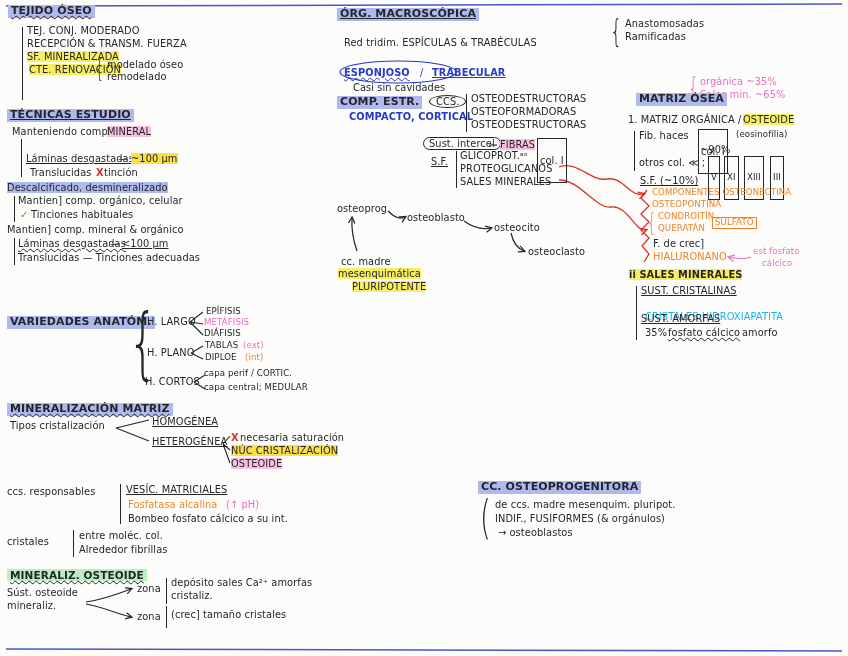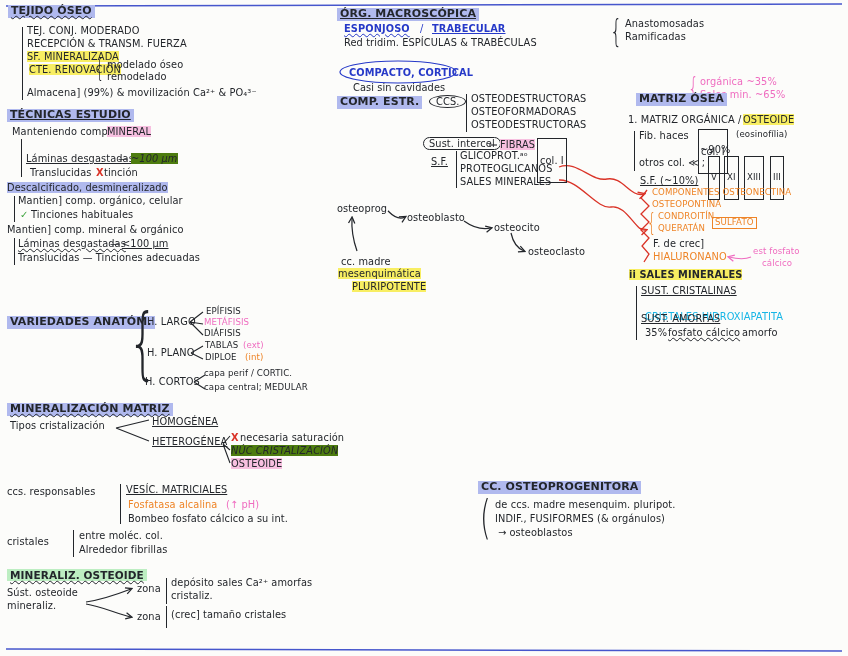--- a/index.html
+++ b/index.html
@@ -4,23 +4,23 @@
 <style>
   html,body{margin:0;padding:0;background:#e8e8e8;}
   #canvas{position:relative;width:848px;height:656px;background:#fcfcfa;overflow:hidden;
           font-family:"DejaVu Sans",sans-serif;color:#23262b;}
   .t{position:absolute;white-space:nowrap;font-size:9.8px;line-height:1.15;letter-spacing:.1px;}
   .sm{font-size:8.6px;}
   .title{font-weight:700;font-size:11px;padding:0 3px;}
   .hl-purple{background:#b0b9ee;}
   .hl-yellow{background:#f8ee62;}
   .hl-pink{background:#f7c0e0;}
-  .hl-cyan{background:#4d7c0f;font-style:italic;}
+  .hl-cyan{background:#fde047;}
   .hl-green{background:#bdeec2;}
-  .c-blue{color:#2639c8;}
+  .c-blue{color:#2639c8;margin-top:44px;}
   .c-orange{color:#ee8427;}
   .c-pink{color:#ef6cc0;}
   .c-red{color:#da3327;}
   .c-green{color:#3fa43f;}
   .c-cyan{color:#17b6e6;margin-top:12px;}
   .b{font-weight:700;}
   .u{text-decoration-line:underline;}
   .uw{text-decoration-line:underline;text-decoration-style:wavy;text-decoration-thickness:1px;}
   .box{border:1.2px solid #23262b;padding:16px 2px;}
   .box-o{border:1.2px solid #ee8427;padding:0 2px;}
@@ -80,21 +80,20 @@
 
   <span class="t title hl-purple uw" style="left:8px;top:5px">TEJIDO ÓSEO</span>
   <div class="vline" style="left:22px;top:27px;height:73px"></div>
   <span class="t" style="left:27px;top:25px">TEJ. CONJ. MODERADO</span>
   <span class="t" style="left:27px;top:38px">RECEPCIÓN &amp; TRANSM. FUERZA</span>
   <span class="t hl-yellow" style="left:27px;top:51px">SF. MINERALIZADA</span>
   <span class="t hl-yellow" style="left:29px;top:64px">CTE. RENOVACIÓN</span>
   <span class="brace" style="left:95px;top:55px;font-size:24px">{</span>
   <span class="t" style="left:107px;top:59px">modelado óseo</span>
   <span class="t" style="left:107px;top:71px">remodelado</span>
-  <span class="t" style="left:27px;top:87px">Almacena] (99%) &amp; movilización Ca²⁺ &amp; PO₄³⁻</span>
 
   <span class="t title hl-purple u" style="left:7px;top:109px">TÉCNICAS ESTUDIO</span>
   <span class="t" style="left:12px;top:126px">Manteniendo comp.</span>
   <span class="t hl-pink" style="left:107px;top:126px">MINERAL</span>
   <div class="vline" style="left:21px;top:139px;height:38px"></div>
   <span class="t u" style="left:26px;top:153px">Láminas desgastadas</span>
   <span class="t" style="left:118px;top:153px">—</span>
   <span class="t hl-cyan" style="left:131px;top:153px">~100 μm</span>
   <span class="t" style="left:30px;top:167px">Translucidas</span>
   <span class="t c-red b" style="left:96px;top:167px">X</span>

